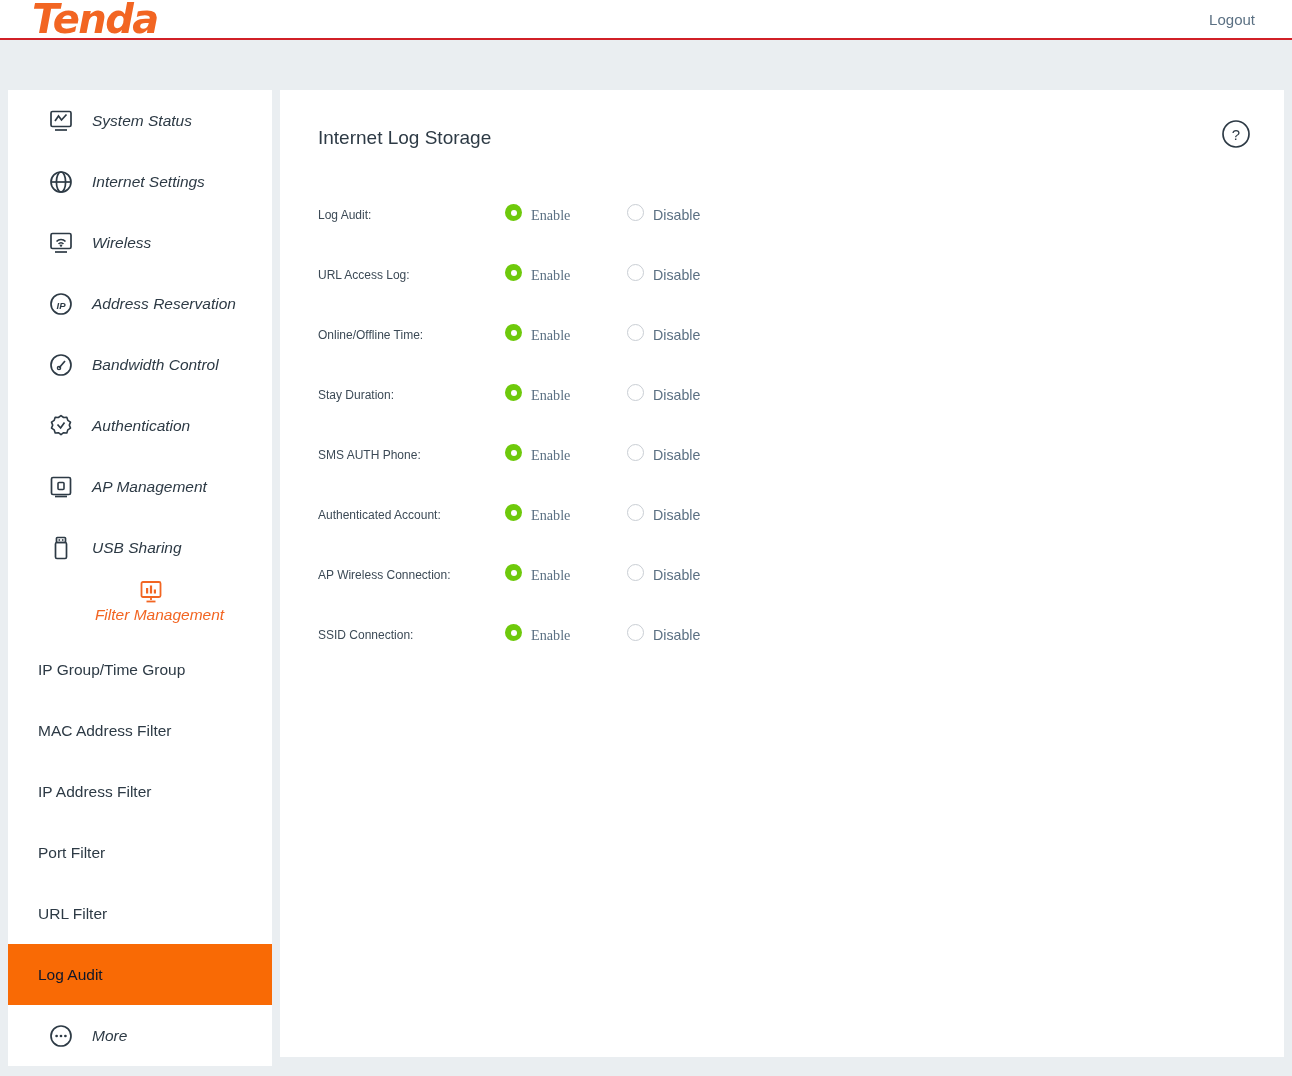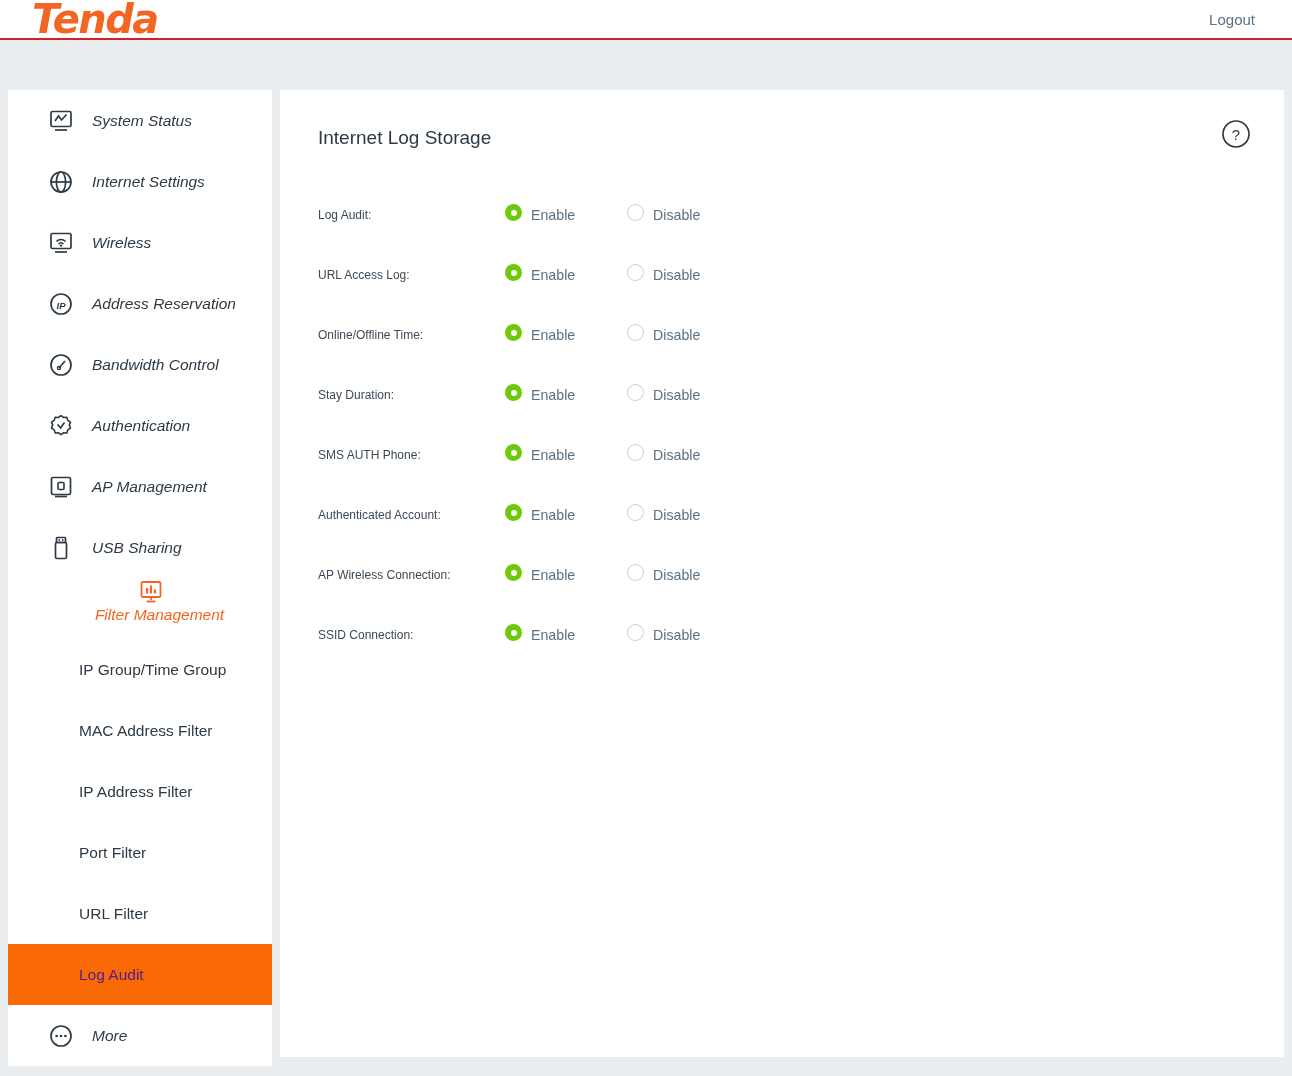--- a/index.html
+++ b/index.html
@@ -74,28 +74,28 @@
     align-items: center;
     justify-content: center;
   }
   .nav-item .nav-ico svg { display: block; }
   .nav-item.active-parent { color: #f26522; flex-direction: column; }
 
   .subnav-item {
     display: flex;
     align-items: center;
     height: 61px;
-    padding-left: 71px;
+    padding-left: 30px;
     font-size: 15.5px;
     color: #2d3a45;
     cursor: pointer;
   }
   .subnav-item.active {
     background: #f96a05;
-    color: #4c1d95;
+    color: #0f172a;
   }
 
   
   .content {
     flex: 1;
     margin-left: 8px;
     background: #ffffff;
     min-height: 967px;
     position: relative;
     padding: 0 38px;
@@ -156,21 +156,21 @@
     flex: 0 0 187px;
     font-size: 12px;
     color: #3c4a56;
   }
   .radio-opt {
     display: flex;
     align-items: center;
     cursor: pointer;
     user-select: none;
   }
-  .radio-opt.first { width: 122px; flex: 0 0 122px; }
+  .radio-opt.first { width: 122px; flex: 0 0 122px; font-family: Liberation Serif, serif; }
   .radio-mark {
     width: 17px; height: 17px;
     border-radius: 50%;
     flex: 0 0 17px;
     margin-right: 9px;
     margin-bottom: 5px;
     position: relative;
   }
   .radio-mark.on {
     background: #6ec90b;

